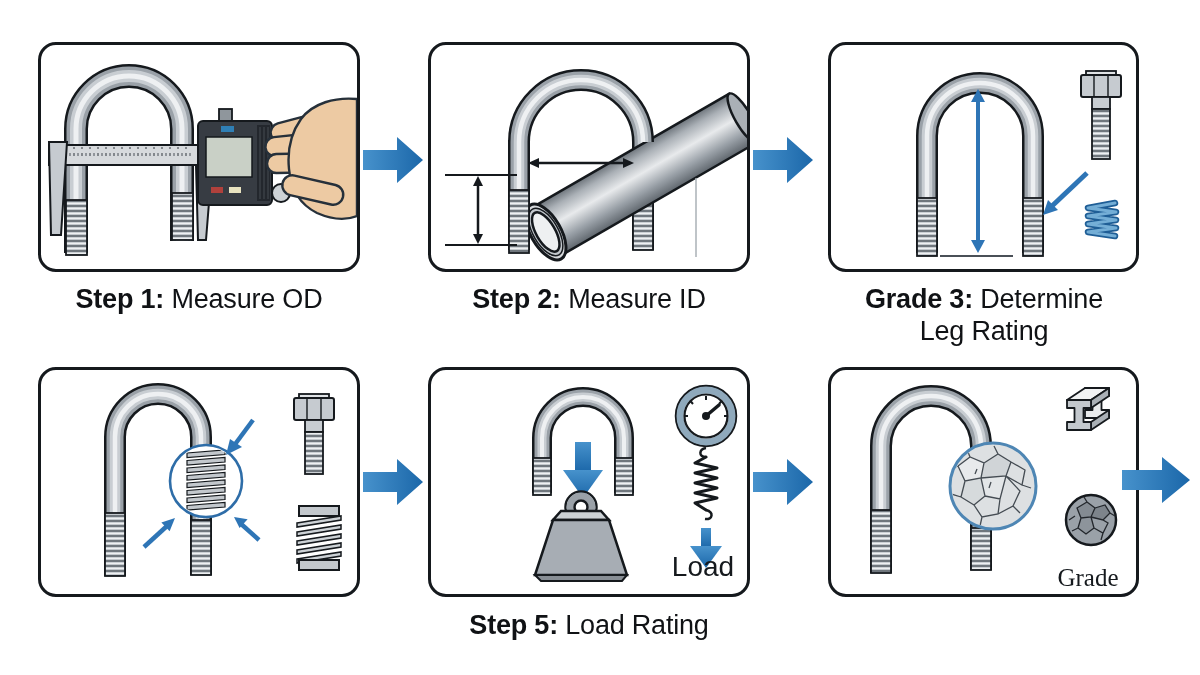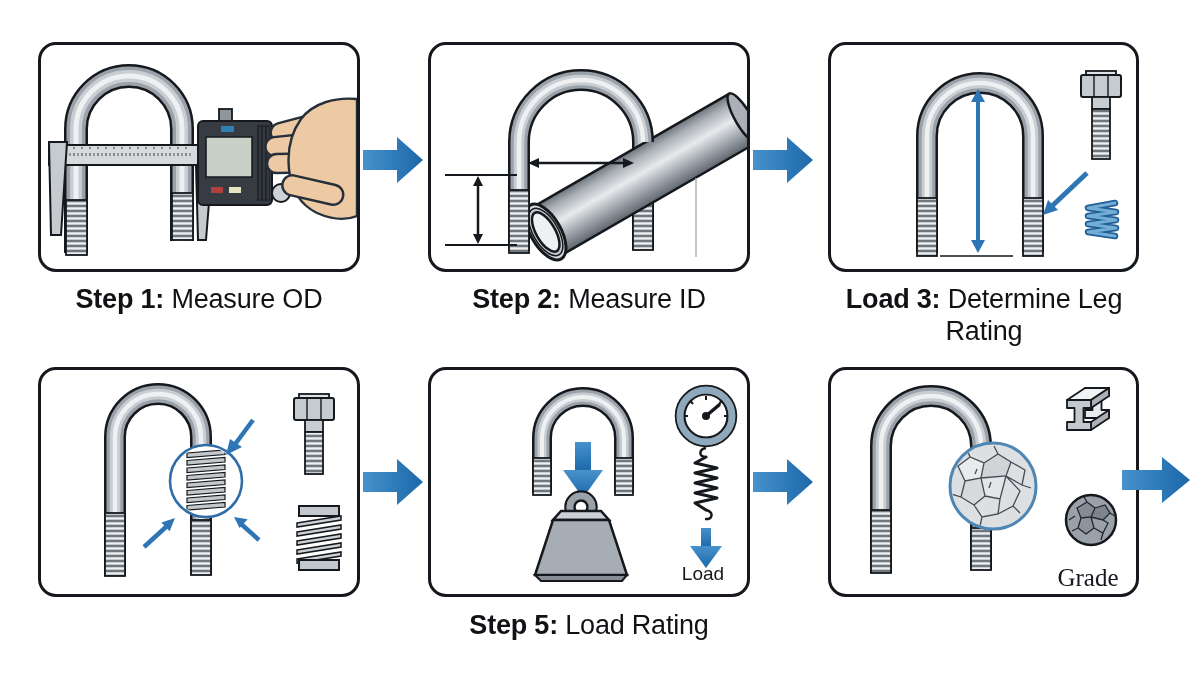--- a/index.html
+++ b/index.html
@@ -8,21 +8,21 @@
   .panel{position:absolute;width:322px;height:230px;background:#fff;border:3px solid #15191d;
          border-radius:18px;box-sizing:border-box;z-index:1;}
   .panel.narrow{width:311px;}
   .panel svg{display:block;width:100%;height:100%;}
   .caption{position:absolute;color:#101215;font-size:27px;line-height:1.2;text-align:center;
            letter-spacing:-0.2px;z-index:2;}
   .cb{font-weight:700;}
   .cr{font-weight:400;}
   .flow-arrow{position:absolute;z-index:5;}
   .ill-label{position:absolute;color:#15191d;text-align:center;z-index:3;font-weight:400;}
-  .lbl-load{left:653px;top:563px;width:100px;font-size:19px;}
+  .lbl-load{left:653px;top:551px;width:100px;font-size:28px;}
   .lbl-ss{left:1042px;top:437px;width:94px;font-size:19px;line-height:1.16;}
   .lbl-grade{left:1038px;top:564px;width:100px;font-size:25px;font-family:Liberation Serif, serif;}
 </style>
 </head>
 <body>
 
 <div class="canvas">
 
   <svg width="0" height="0" style="position:absolute" aria-hidden="true">
     <defs>
@@ -338,21 +338,21 @@
     <polygon points="0,13 40,13 40,0 68,23 40,46 40,33 0,33" fill="url(#gArrow)"></polygon>
   </svg>
 
   <div class="caption" style="left:39px;top:283px;width:320px;">
     <span class="cb">Step 1:</span><span class="cr"> Measure OD</span>
   </div>
   <div class="caption" style="left:429px;top:283px;width:320px;">
     <span class="cb">Step 2:</span><span class="cr"> Measure ID</span>
   </div>
   <div class="caption" style="left:843px;top:283px;width:282px;">
-    <span class="cb">Load 3:</span><span class="cr"> Determine Leg Rating</span>
+    <span class="cb">Grade 3:</span><span class="cr"> Determine Leg Rating</span>
   </div>
   <div class="caption" style="left:429px;top:609px;width:320px;">
     <span class="cb">Step 5:</span><span class="cr"> Load Rating</span>
   </div>
 
   <div class="ill-label lbl-load">Load</div>
   <div class="ill-label lbl-grade">Grade</div>
 
 </div>
 

